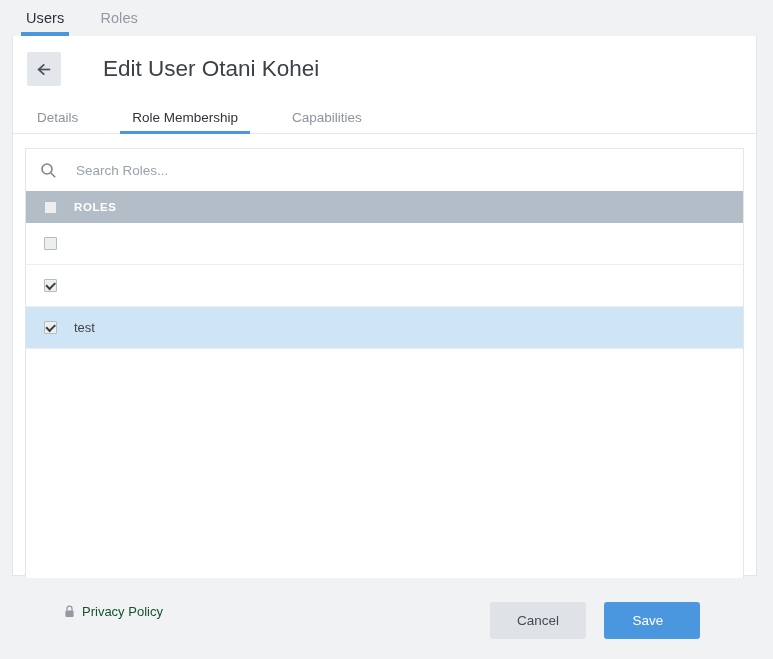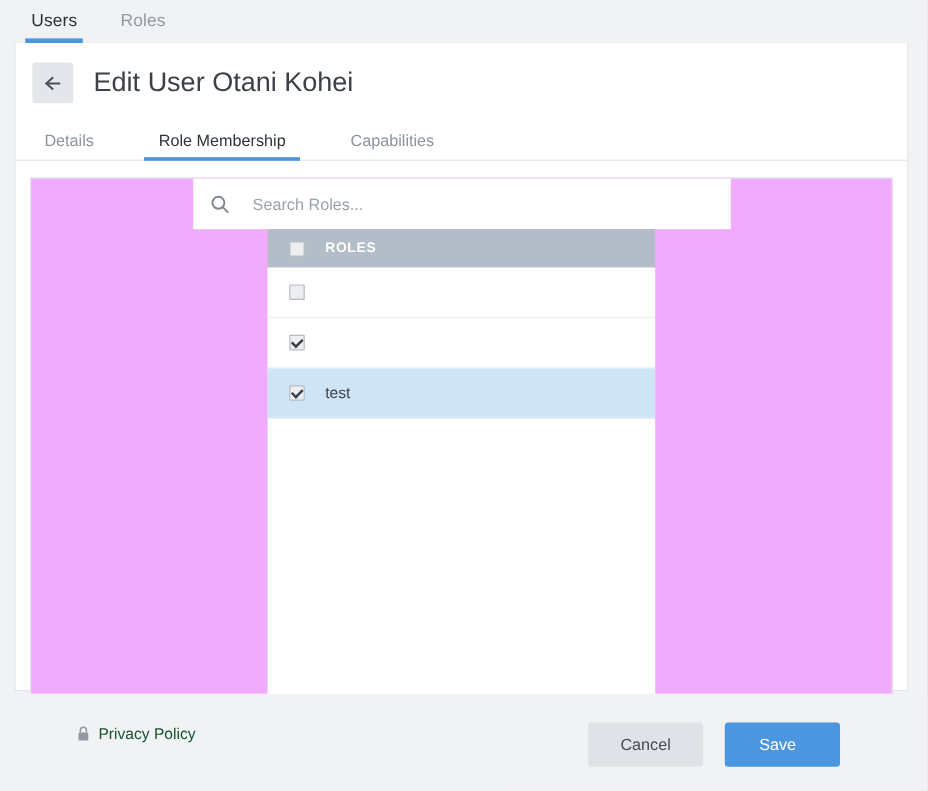--- a/index.html
+++ b/index.html
@@ -58,20 +58,21 @@
     background: #ffffff;
     border: 1px solid #e2e5e9;
     border-top: none;
   }
 
   
   .cardhead {
     display: flex;
     align-items: center;
     padding: 16px 4px 12px 14px;
+    gap: 25px;
   }
   .backbtn {
     width: 34px;
     height: 34px;
     background: #e3e6ea;
     border: none;
     border-radius: 2px;
     display: flex;
     align-items: center;
     justify-content: center;
@@ -116,22 +117,21 @@
     background: #4a97e0;
   }
 
   
   .panel {
     margin: 14px 12px 0 12px;
     border: 1px solid #e4e7ea;
     height: 478px;
     display: flex;
     flex-direction: column;
-    background: #f0abfc;
-    align-items: center;
+    background: #eab308;
   }
 
   .searchrow {
     height: 42px;
     display: flex;
     align-items: center;
     padding-left: 14px;
     flex: none;
     background: #fff;
   }

